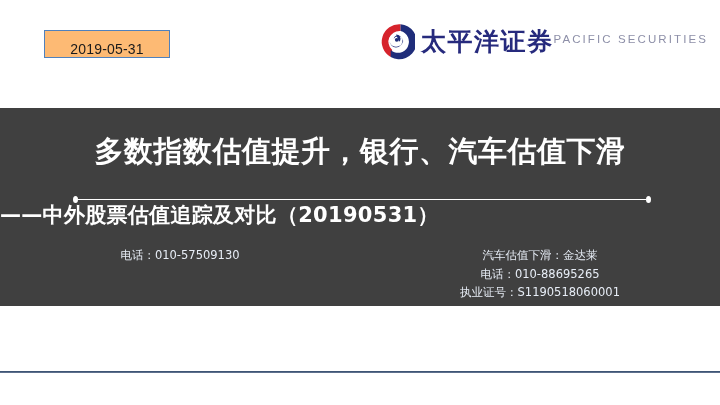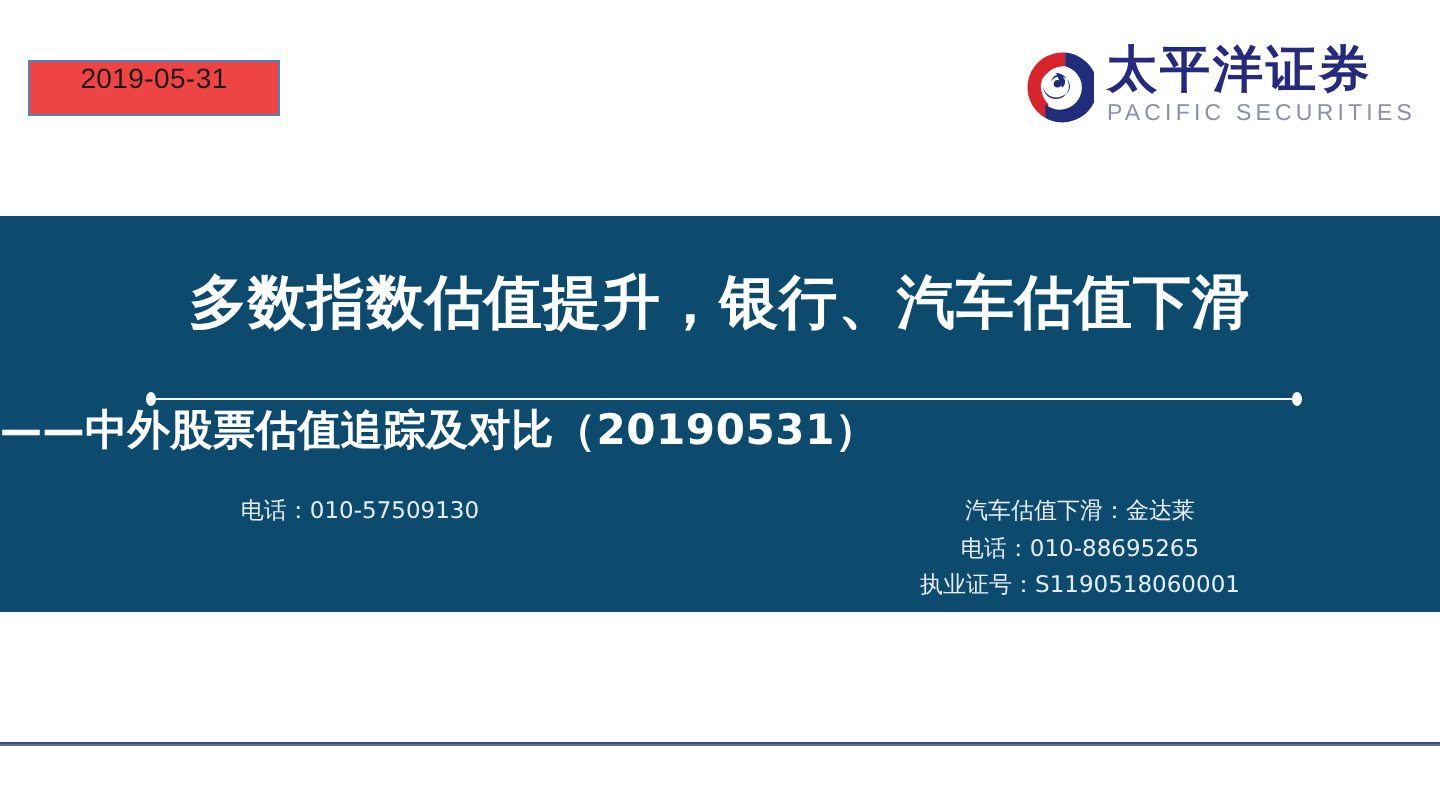--- a/index.html
+++ b/index.html
@@ -18,27 +18,27 @@
   
   #header {
     position: absolute;
     left: 0; top: 0;
     width: 720px; height: 108px;
     background: #ffffff;
   }
 
   #date-box {
     position: absolute;
-    left: 14px; top: 30px;
+    left: 44px; top: 30px;
     width: 126px; height: 28px;
     border: 1.5px solid #4f81bd;
-    background: #ef4444;
+    background: #fdba74;
     box-sizing: border-box;
     display: flex;
-    align-items: flex-start;
+    align-items: flex-end;
     justify-content: center;
   }
   #date-text {
     font-size: 14px;
     color: #1a1a1a;
     letter-spacing: 0.2px;
     font-family: "Liberation Sans", "DejaVu Sans", sans-serif;
   }
 
   
@@ -48,21 +48,21 @@
     display: flex;
     align-items: center;
   }
   #logo-mark {
     width: 38px; height: 38px;
     margin-right: 6px;
     flex: 0 0 auto;
   }
   #logo-text-wrap {
     display: flex;
-    flex-direction: column;
+    flex-direction: row;
     justify-content: center;
   }
   #logo-cn {
     font-size: 25px;
     font-weight: bold;
     color: #262a7d;
     letter-spacing: 1.5px;
     line-height: 1.0;
     font-family: "DejaVu Sans", "Liberation Sans", sans-serif;
   }
@@ -73,21 +73,21 @@
     line-height: 1.0;
     margin-top: 5px;
     font-family: "Liberation Sans", "DejaVu Sans", sans-serif;
   }
 
   
   #banner {
     position: absolute;
     left: 0; top: 108px;
     width: 720px; height: 198px;
-    background: #0c4a6e;
+    background: #404040;
   }
 
   #main-title {
     position: absolute;
     left: 0; top: 28px;
     width: 720px;
     text-align: center;
     color: #ffffff;
     font-size: 29px;
     font-weight: bold;

